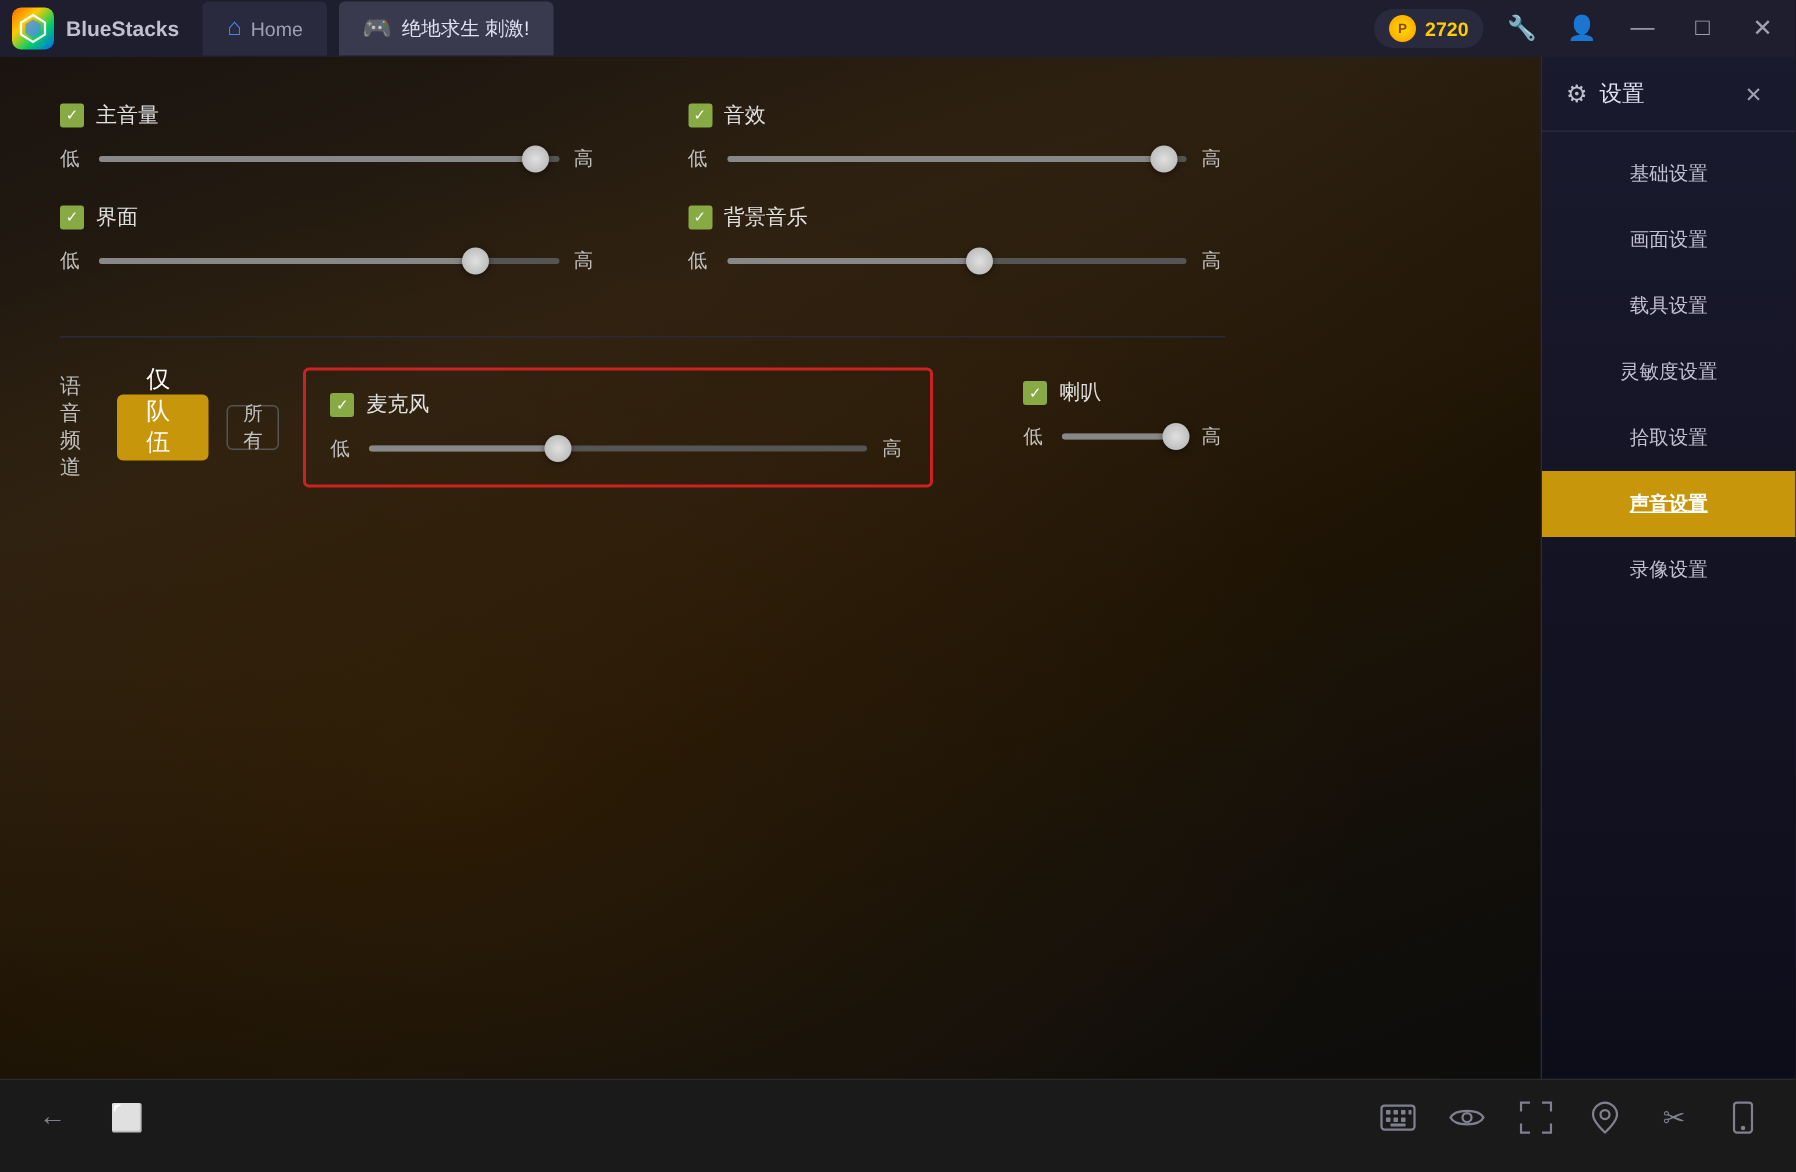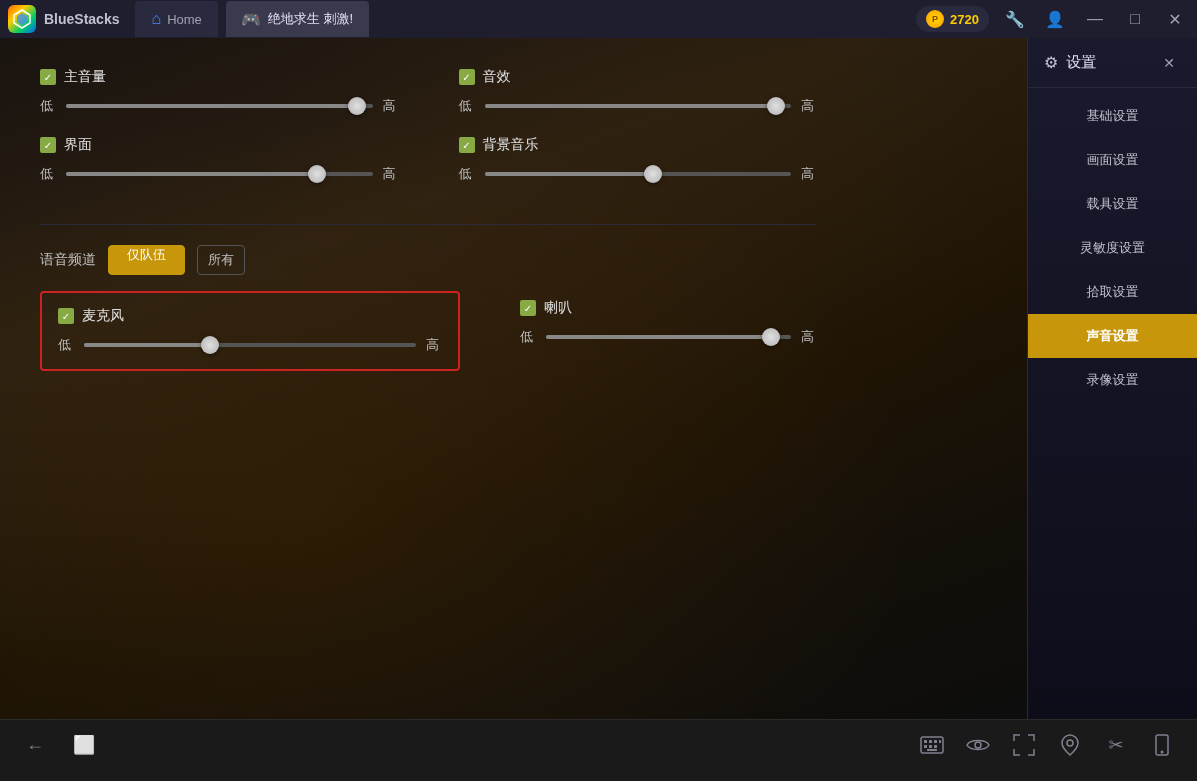--- a/index.html
+++ b/index.html
@@ -145,20 +145,21 @@
       display: flex; align-items: center; justify-content: center;
       cursor: pointer;
       color: #c0c0d0;
       font-size: 13px;
       transition: background 0.2s;
     }
     .menu-item.active {
       background: #c8960a;
       color: #fff;
       font-weight: bold;
+      text-decoration: underline;
     }
 
     
     .sound-content {
       position: absolute;
       top: 0; left: 0; right: 170px; bottom: 0;
       padding: 30px 40px;
       display: flex;
       flex-direction: column;
       gap: 0;
@@ -232,38 +233,38 @@
     
     .divider {
       height: 1px;
       background: #2a2a3a;
       margin: 10px 0 20px 0;
     }
 
     
     .voice-section {
       display: flex;
-      flex-direction: column;
+      flex-direction: row;
       gap: 16px;
     }
     .voice-channel-row {
       display: flex; align-items: center; gap: 12px;
     }
     .voice-label {
       color: #c0c0c0;
       font-size: 14px;
     }
     .voice-tab {
-      height: 30px;
+      height: 44px;
       padding: 0 18px;
       border: 1.5px solid #c8960a;
       border-radius: 4px;
-      display: flex; align-items: flex-start;
-      cursor: pointer;
-      font-size: 13px;
+      display: flex; align-items: flex-end;
+      cursor: pointer;
+      font-size: 16px;
       color: #c8960a;
       background: transparent;
     }
     .voice-tab.active {
       background: #c8960a;
       color: #fff;
     }
     .voice-tab-all {
       height: 30px;
       padding: 0 10px;

